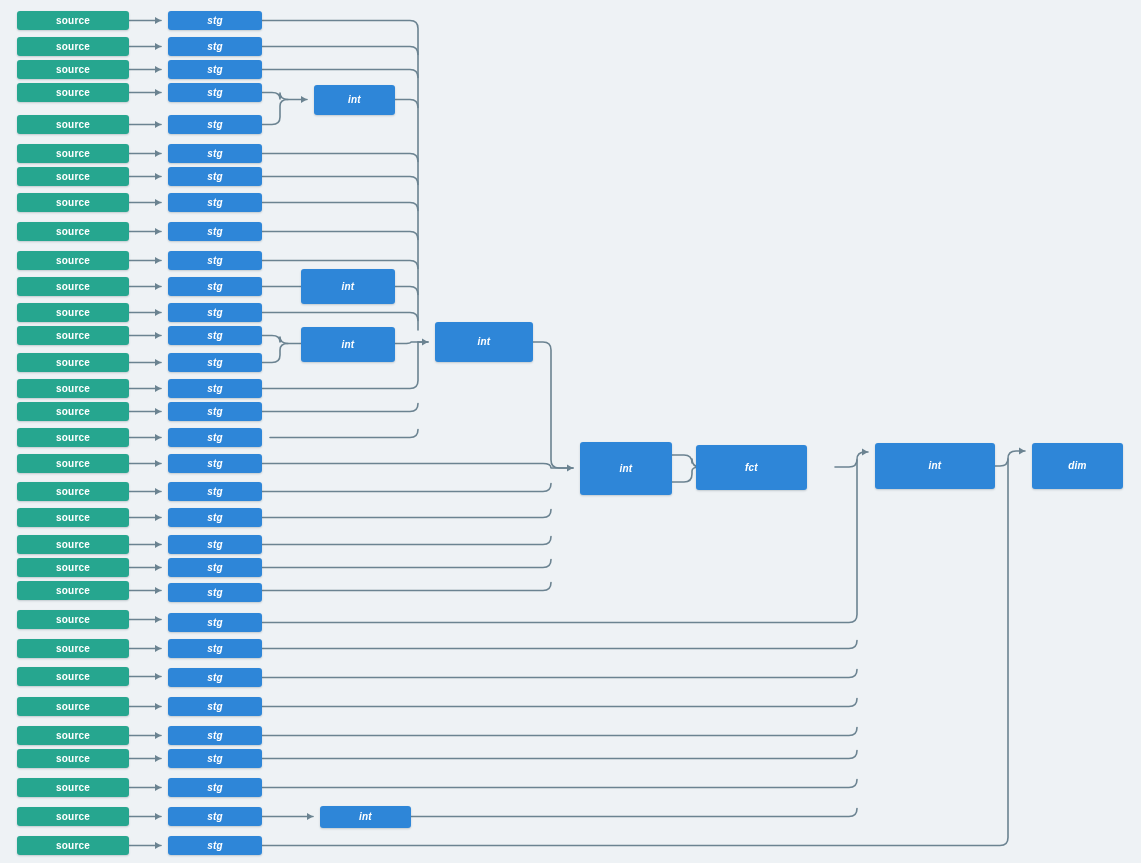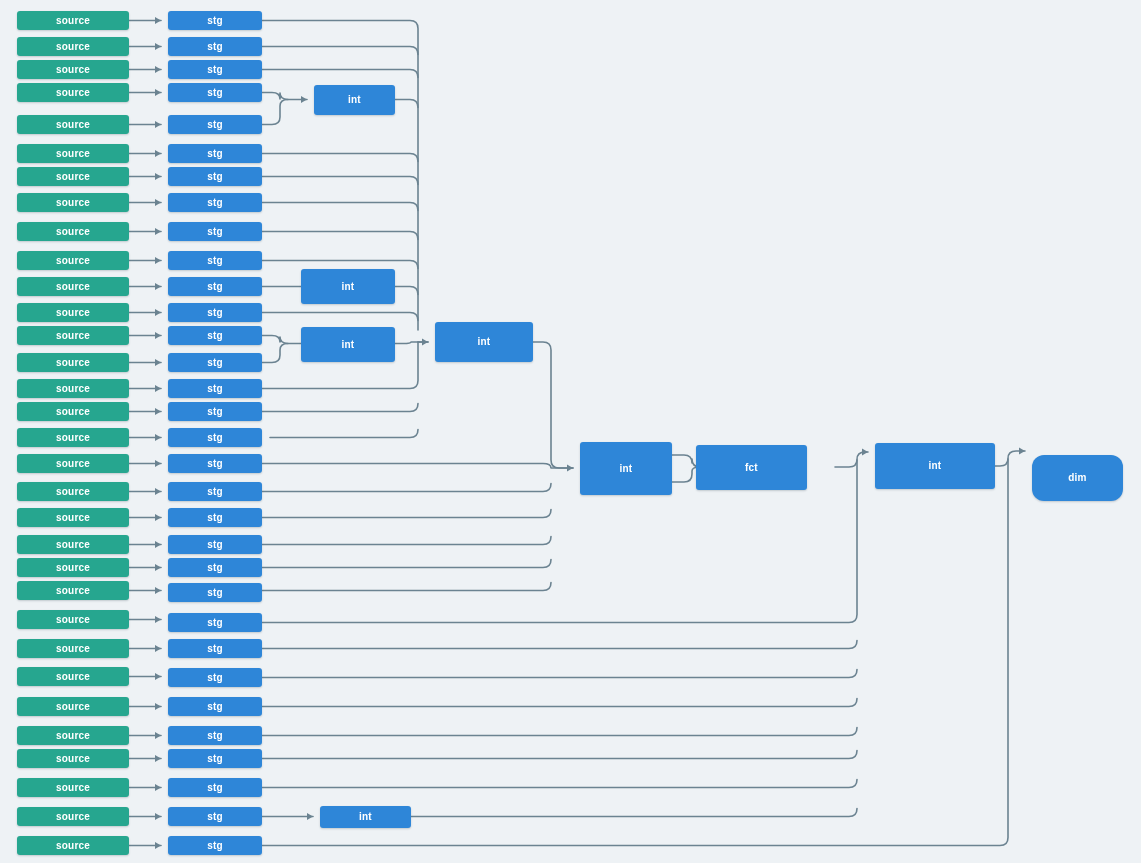--- a/index.html
+++ b/index.html
@@ -60,20 +60,21 @@
     cursor: pointer;
   }
   .node-source {
     background: #26a68f;
   }
   .node-stg,
   .node-int,
   .node-fct,
   .node-dim {
     background: #2e86d8;
+    font-style: italic;
   }
   .node-label {
     pointer-events: none;
     line-height: 1;
   }
 </style>
 </head>
 <body>
 
 <div id="canvas">
@@ -406,18 +407,18 @@
       </div>
       <div class="node node-fct" style="left: 696px; top: 445px; width: 111px; height: 45px; background: rgb(46, 134, 216);">
         <span class="node-label">fct</span>
       </div>
       <div class="node node-int" style="left: 875px; top: 443px; width: 120px; height: 46px; background: rgb(46, 134, 216);">
         <span class="node-label">int</span>
       </div>
       <div class="node node-int" style="left: 320px; top: 806px; width: 91px; height: 22px; background: rgb(46, 134, 216);">
         <span class="node-label">int</span>
       </div>
-      <div class="node node-dim" style="left: 1032px; top: 455px; width: 91px; height: 46px; background: rgb(46, 134, 216); border-radius: 12px;">
+      <div class="node node-dim" style="left: 1032px; top: 443px; width: 91px; height: 46px; background: rgb(46, 134, 216);">
         <span class="node-label">dim</span>
       </div>
     </div>
 
 </div>
 
 </body></html>

